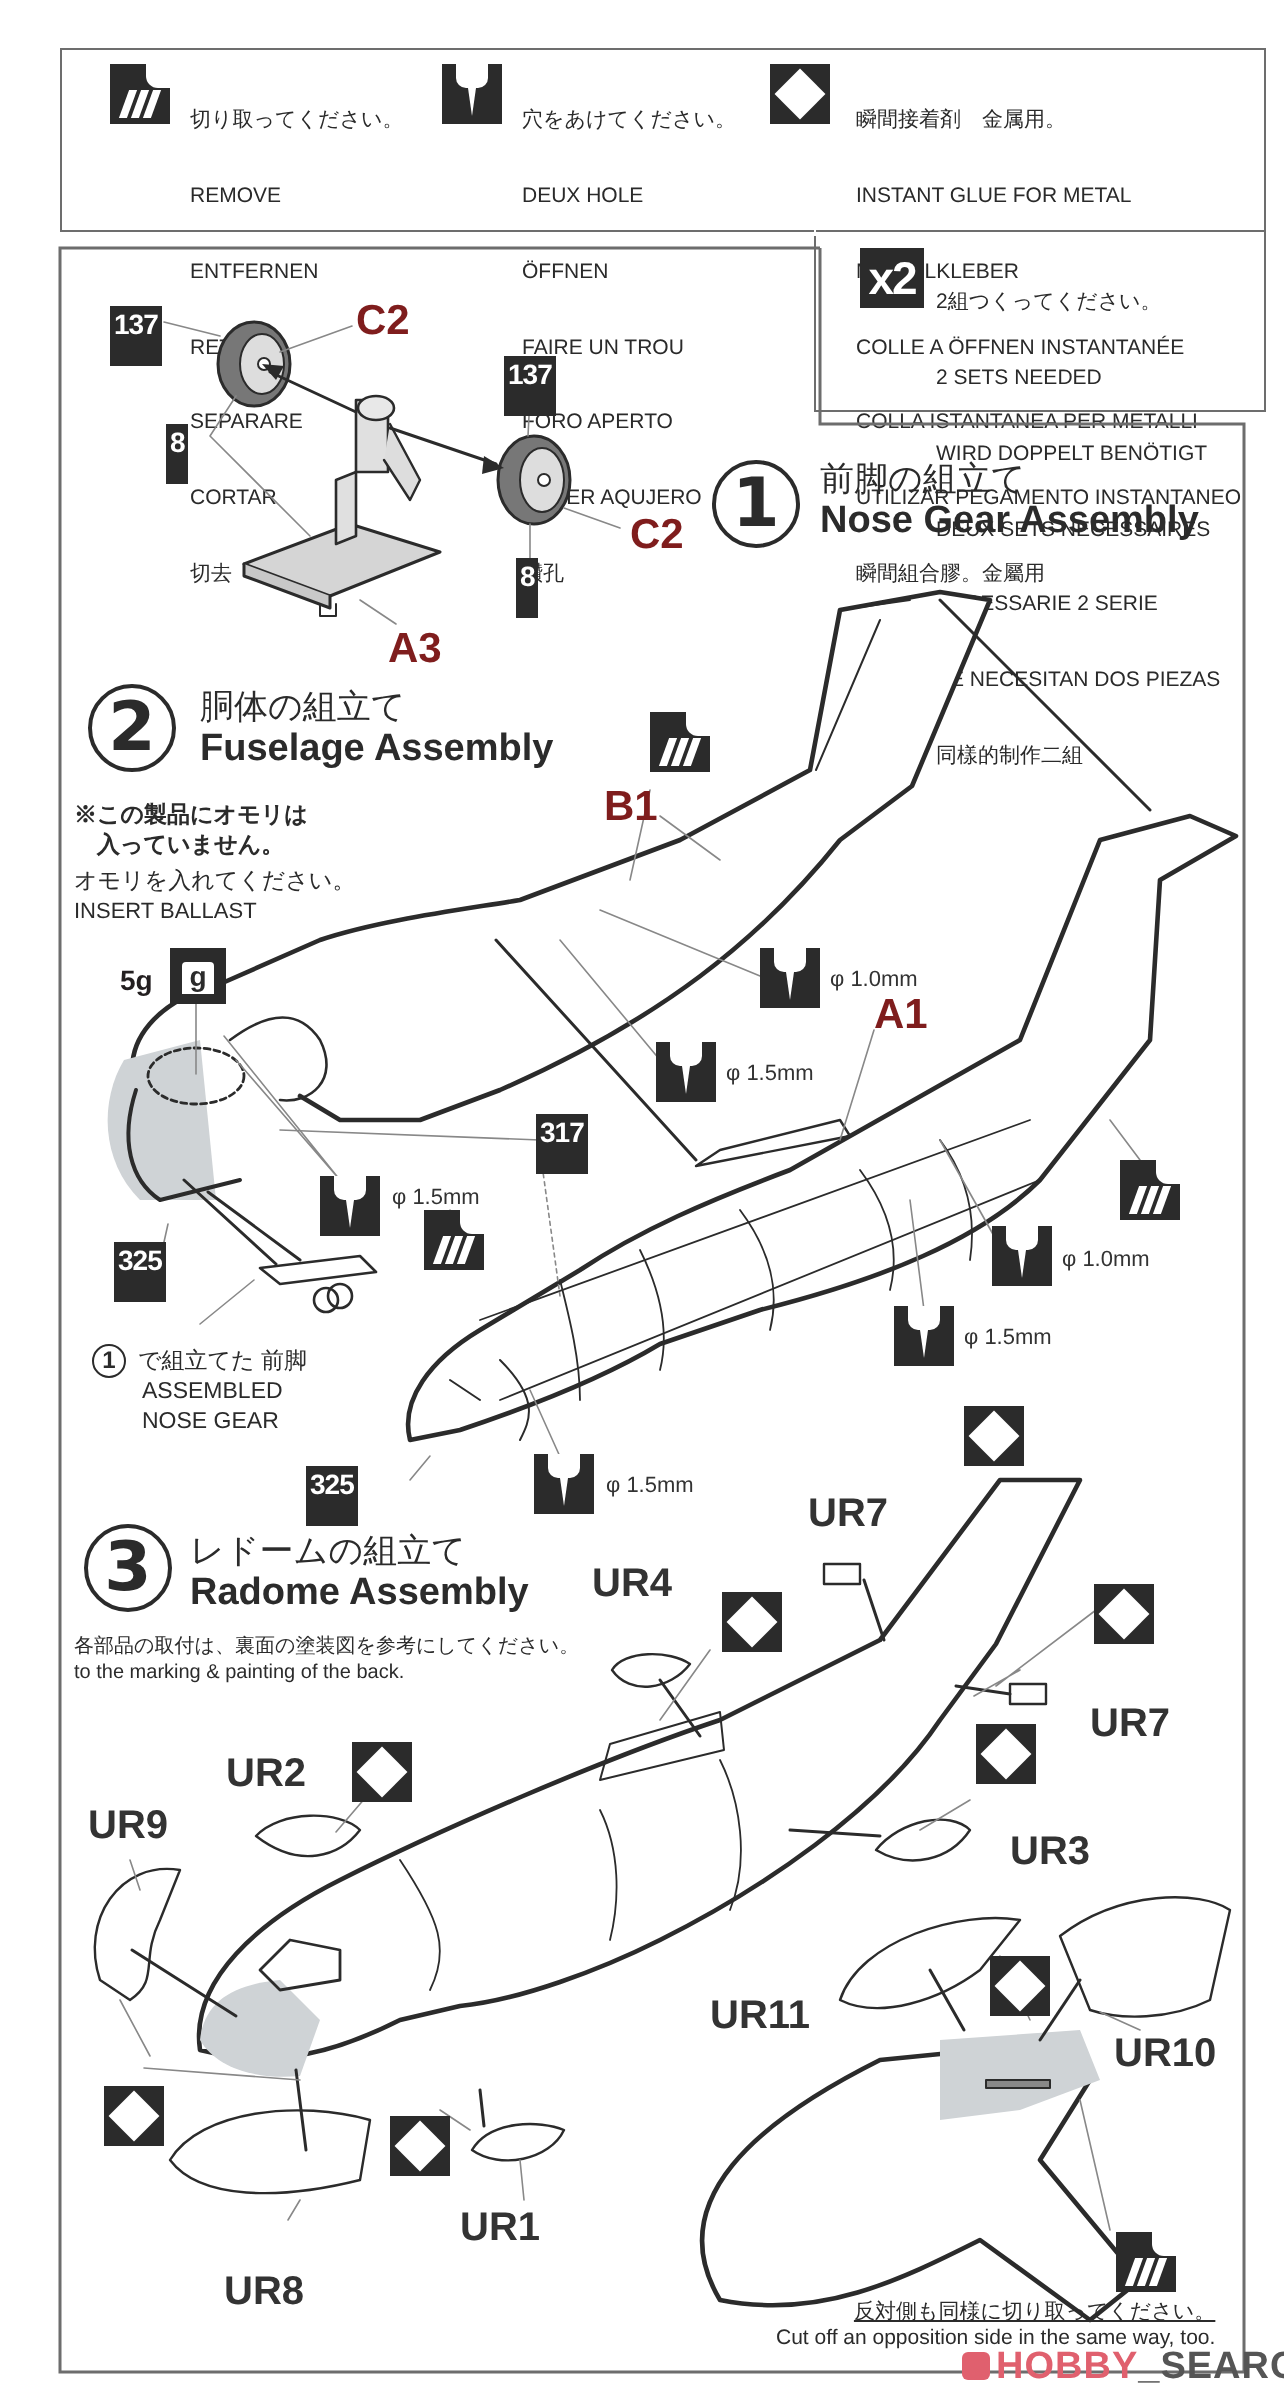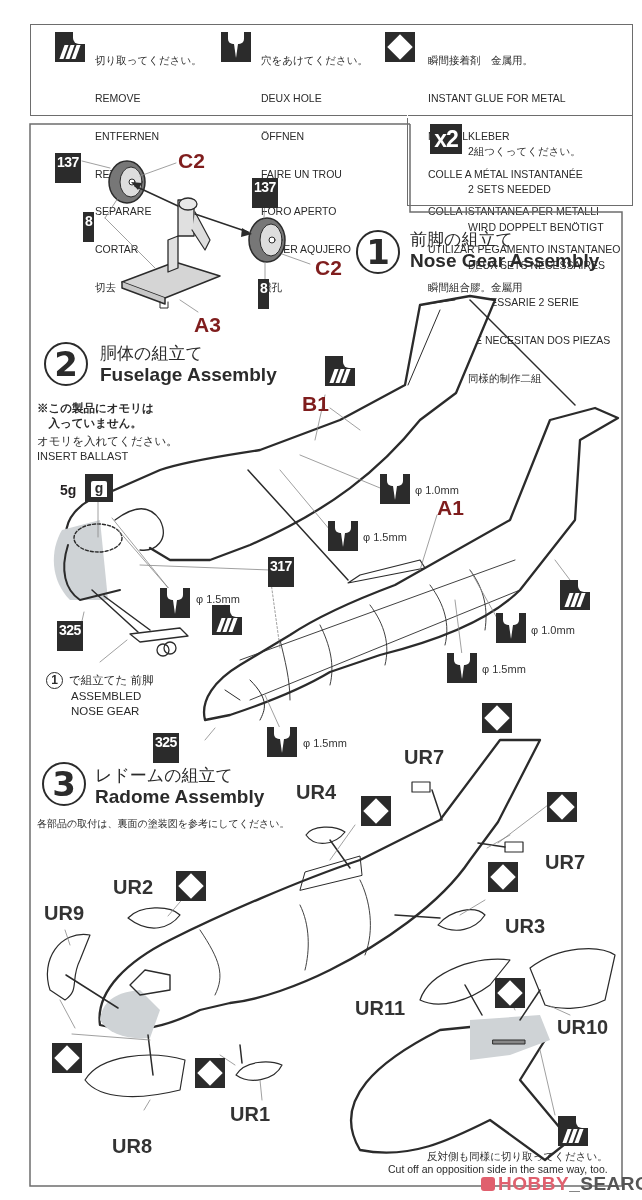--- a/index.html
+++ b/index.html
@@ -59,21 +59,21 @@
   <div>FORO APERTO</div>
   <div>HACER AQUJERO</div>
   <div>鑽孔</div>
 </div>
 
 <div class="dia" style="left:385px;top:32px;"></div>
 <div class="legend-text" style="left:428px;top:29px;">
   <div>瞬間接着剤　金属用。</div>
   <div>INSTANT GLUE FOR METAL</div>
   <div>METALLKLEBER</div>
-  <div>COLLE A MÉTAL INSTANTANÉE</div>
+  <div>COLLE A ÖFFNEN INSTANTANÉE</div>
   <div>COLLA ISTANTANEA PER METALLI</div>
   <div>UTILIZAR PEGAMENTO INSTANTANEO</div>
   <div>瞬間組合膠。金屬用</div>
 </div>
 
 <div class="abs" style="left:430px;top:124px;width:32px;height:30px;background:#2b2b2b;color:#fff;font-weight:bold;font-size:23px;line-height:30px;text-align:center;letter-spacing:-1px;">x2</div>
 <div class="legend-text" style="left:468px;top:120px;">
   <div>2組つくってください。</div>
   <div>2 SETS NEEDED</div>
   <div>WIRD DOPPELT BENÖTIGT</div>
@@ -271,20 +271,21 @@
 <div class="numbox" style="left:153px;top:733px;">325</div>
 <div class="hole" style="left:267px;top:727px;"></div>
 <div class="dim" style="left:303px;top:737px;">φ 1.5mm</div>
 
 <div class="step-num" style="left:42px;top:762px;width:44px;height:44px;line-height:40px;font-size:34px;">3</div>
 <div class="step-jp" style="left:95px;top:764px;">レドームの組立て</div>
 <div class="step-en" style="left:95px;top:786px;">Radome Assembly</div>
 
 <div class="note-s" style="left:37px;top:817px;">
   <div>各部品の取付は、裏面の塗装図を参考にしてください。</div>
+  <div>to the marking &amp; painting of the back.</div>
 </div>
 
 <div class="dia" style="left:482px;top:703px;"></div>
 <div class="part-s" style="left:404px;top:746px;">UR7</div>
 <div class="part-s" style="left:296px;top:781px;">UR4</div>
 <div class="dia" style="left:361px;top:796px;"></div>
 <div class="dia" style="left:547px;top:792px;"></div>
 <div class="part-s" style="left:545px;top:851px;">UR7</div>
 <div class="dia" style="left:488px;top:862px;"></div>
 <div class="part-s" style="left:505px;top:915px;">UR3</div>
@@ -302,19 +303,19 @@
 <div class="part-s" style="left:230px;top:1103px;">UR1</div>
 <div class="part-s" style="left:112px;top:1135px;">UR8</div>
 
 <div class="cut" style="left:558px;top:1116px;">
   <span style="left:7px;"></span>
     <span style="left:13px;"></span>
     <span style="left:19px;"></span>
     <i></i>
 </div>
 <div class="note-s" style="left:388px;top:1150px;text-align:right;font-size:10.5px;">
-  <div style="margin-left:28px;">反対側も同様に切り取ってください。</div>
+  <div style="margin-left:28px;text-decoration:underline;">反対側も同様に切り取ってください。</div>
   <div>Cut off an opposition side in the same way, too.</div>
 </div>
 
 <div class="watermark" style="left:481px;top:1173px;">
   <span style="display:inline-block;width:14px;height:14px;background:#e0606e;border-radius:3px;vertical-align:-1px;margin-right:3px;"></span><span style="color:#e0606e;">HOBBY</span><span style="color:#555;">_</span><span style="color:#555;">SEARCH</span>
 </div>
 
 </body></html>

